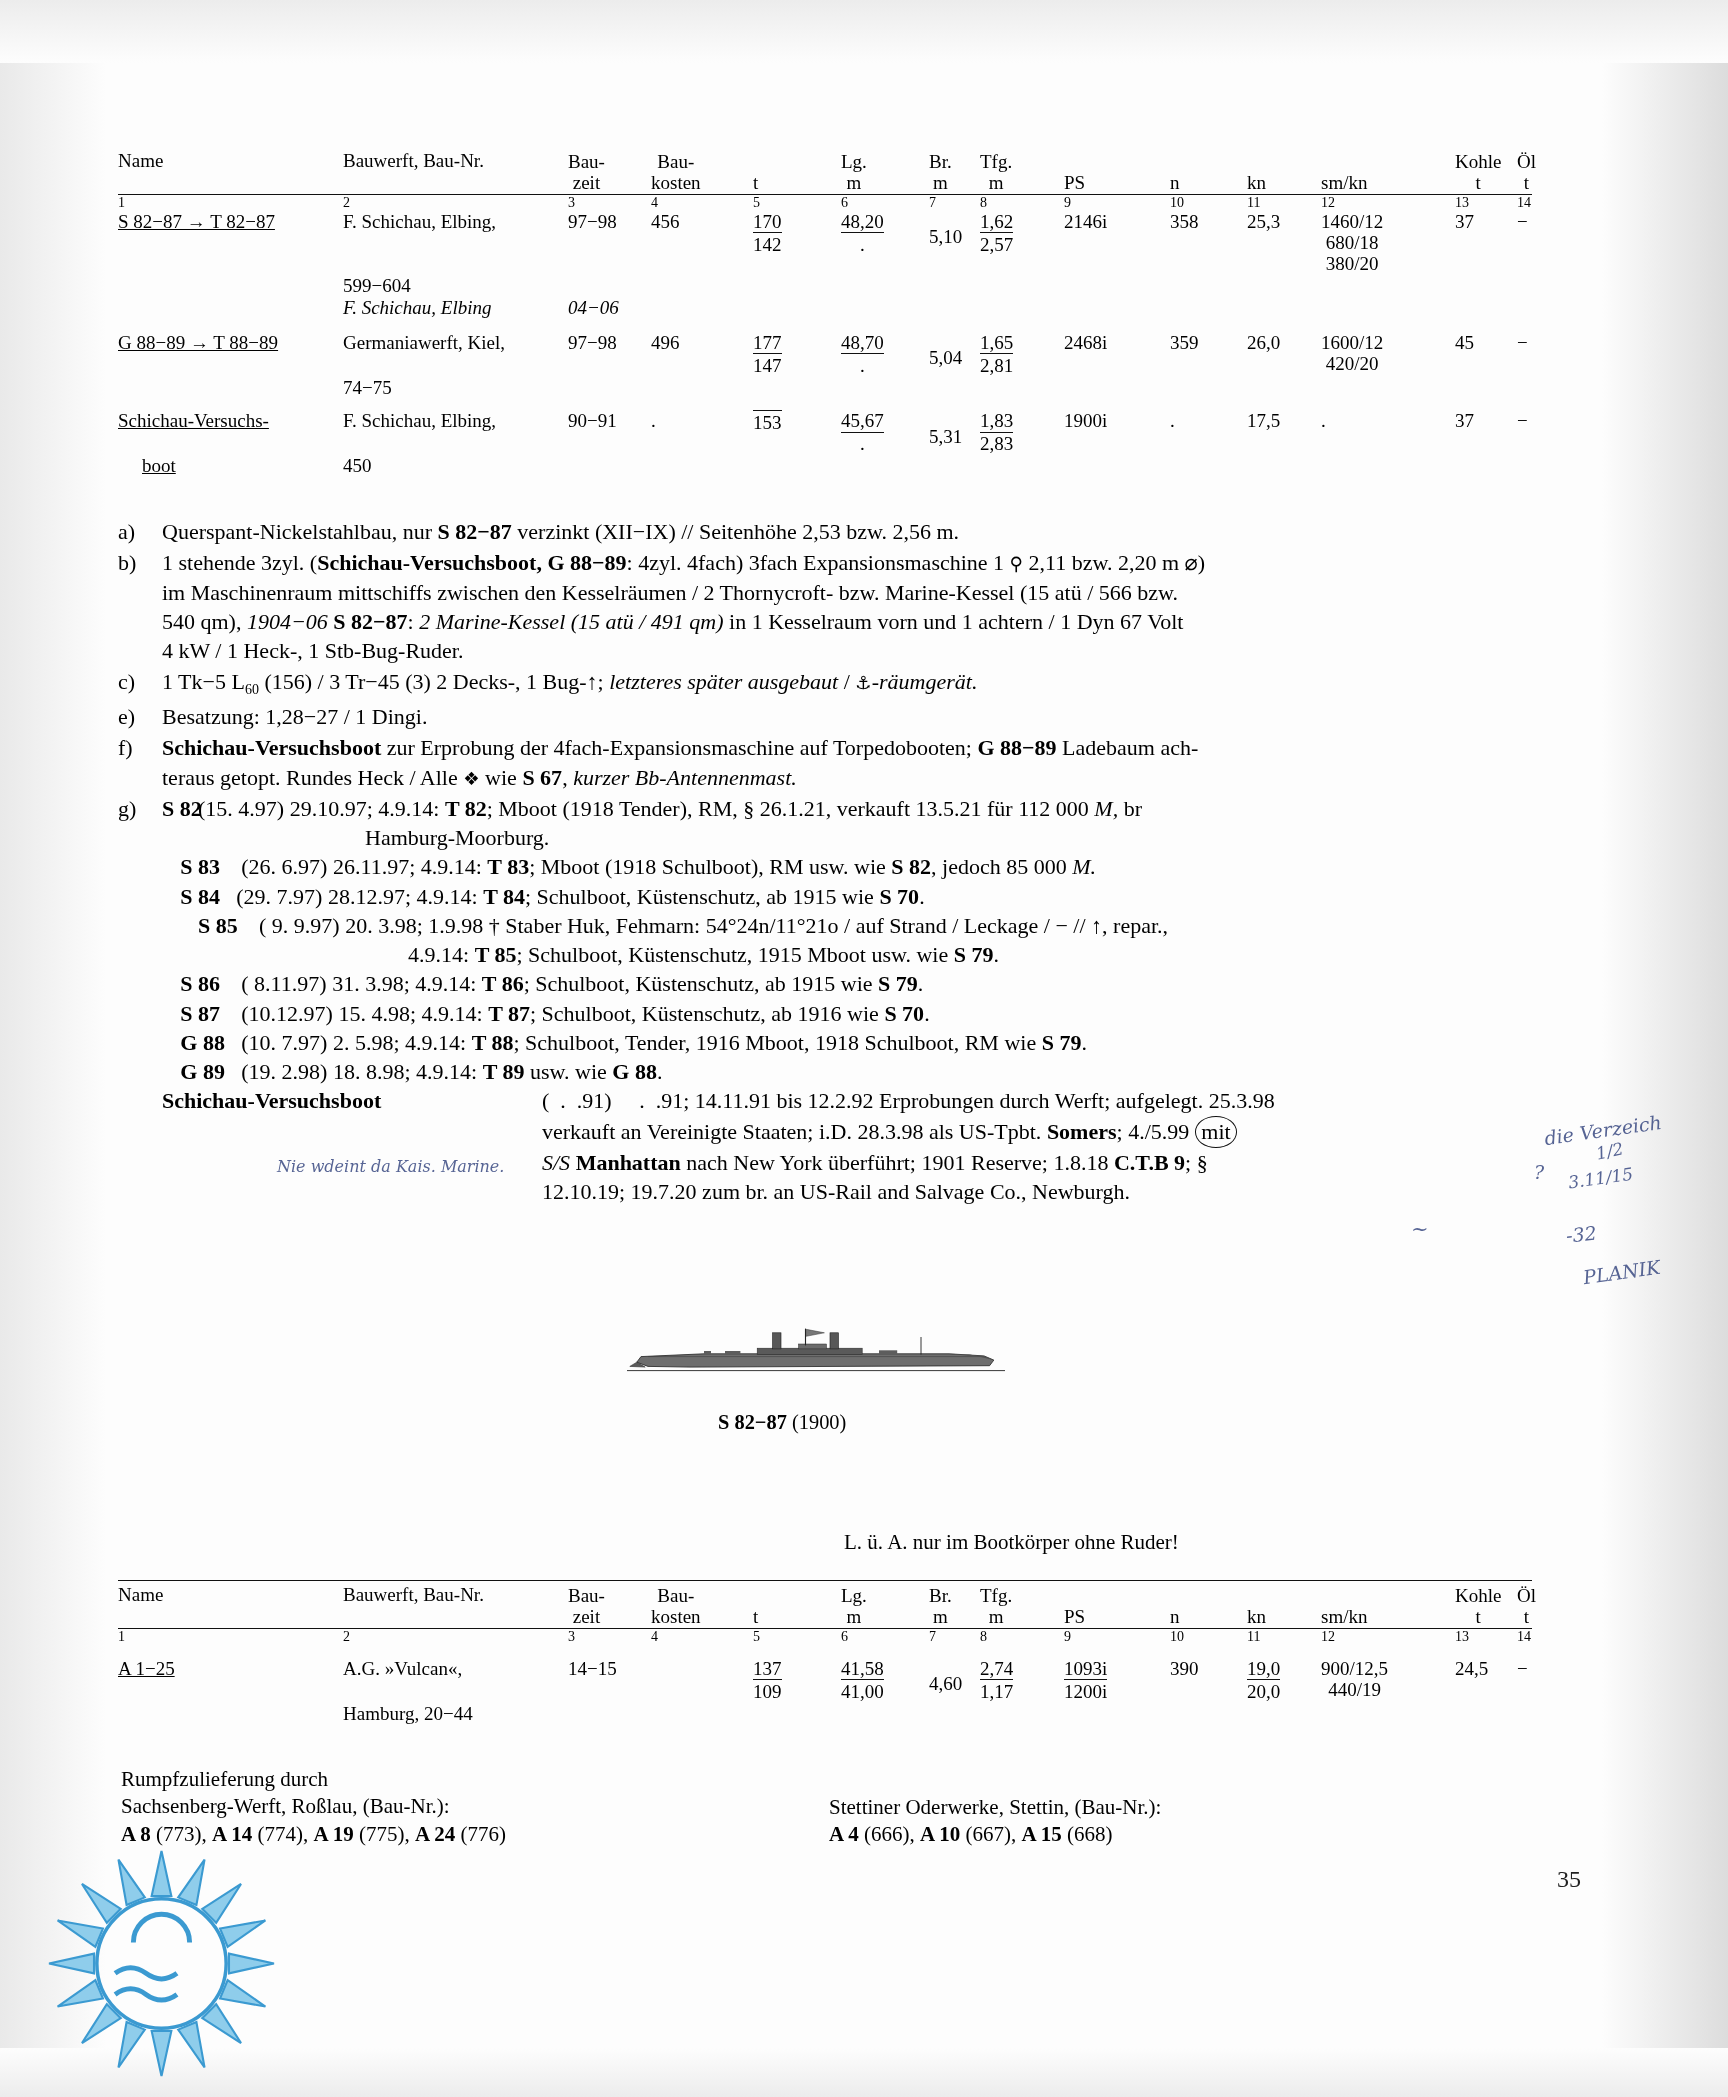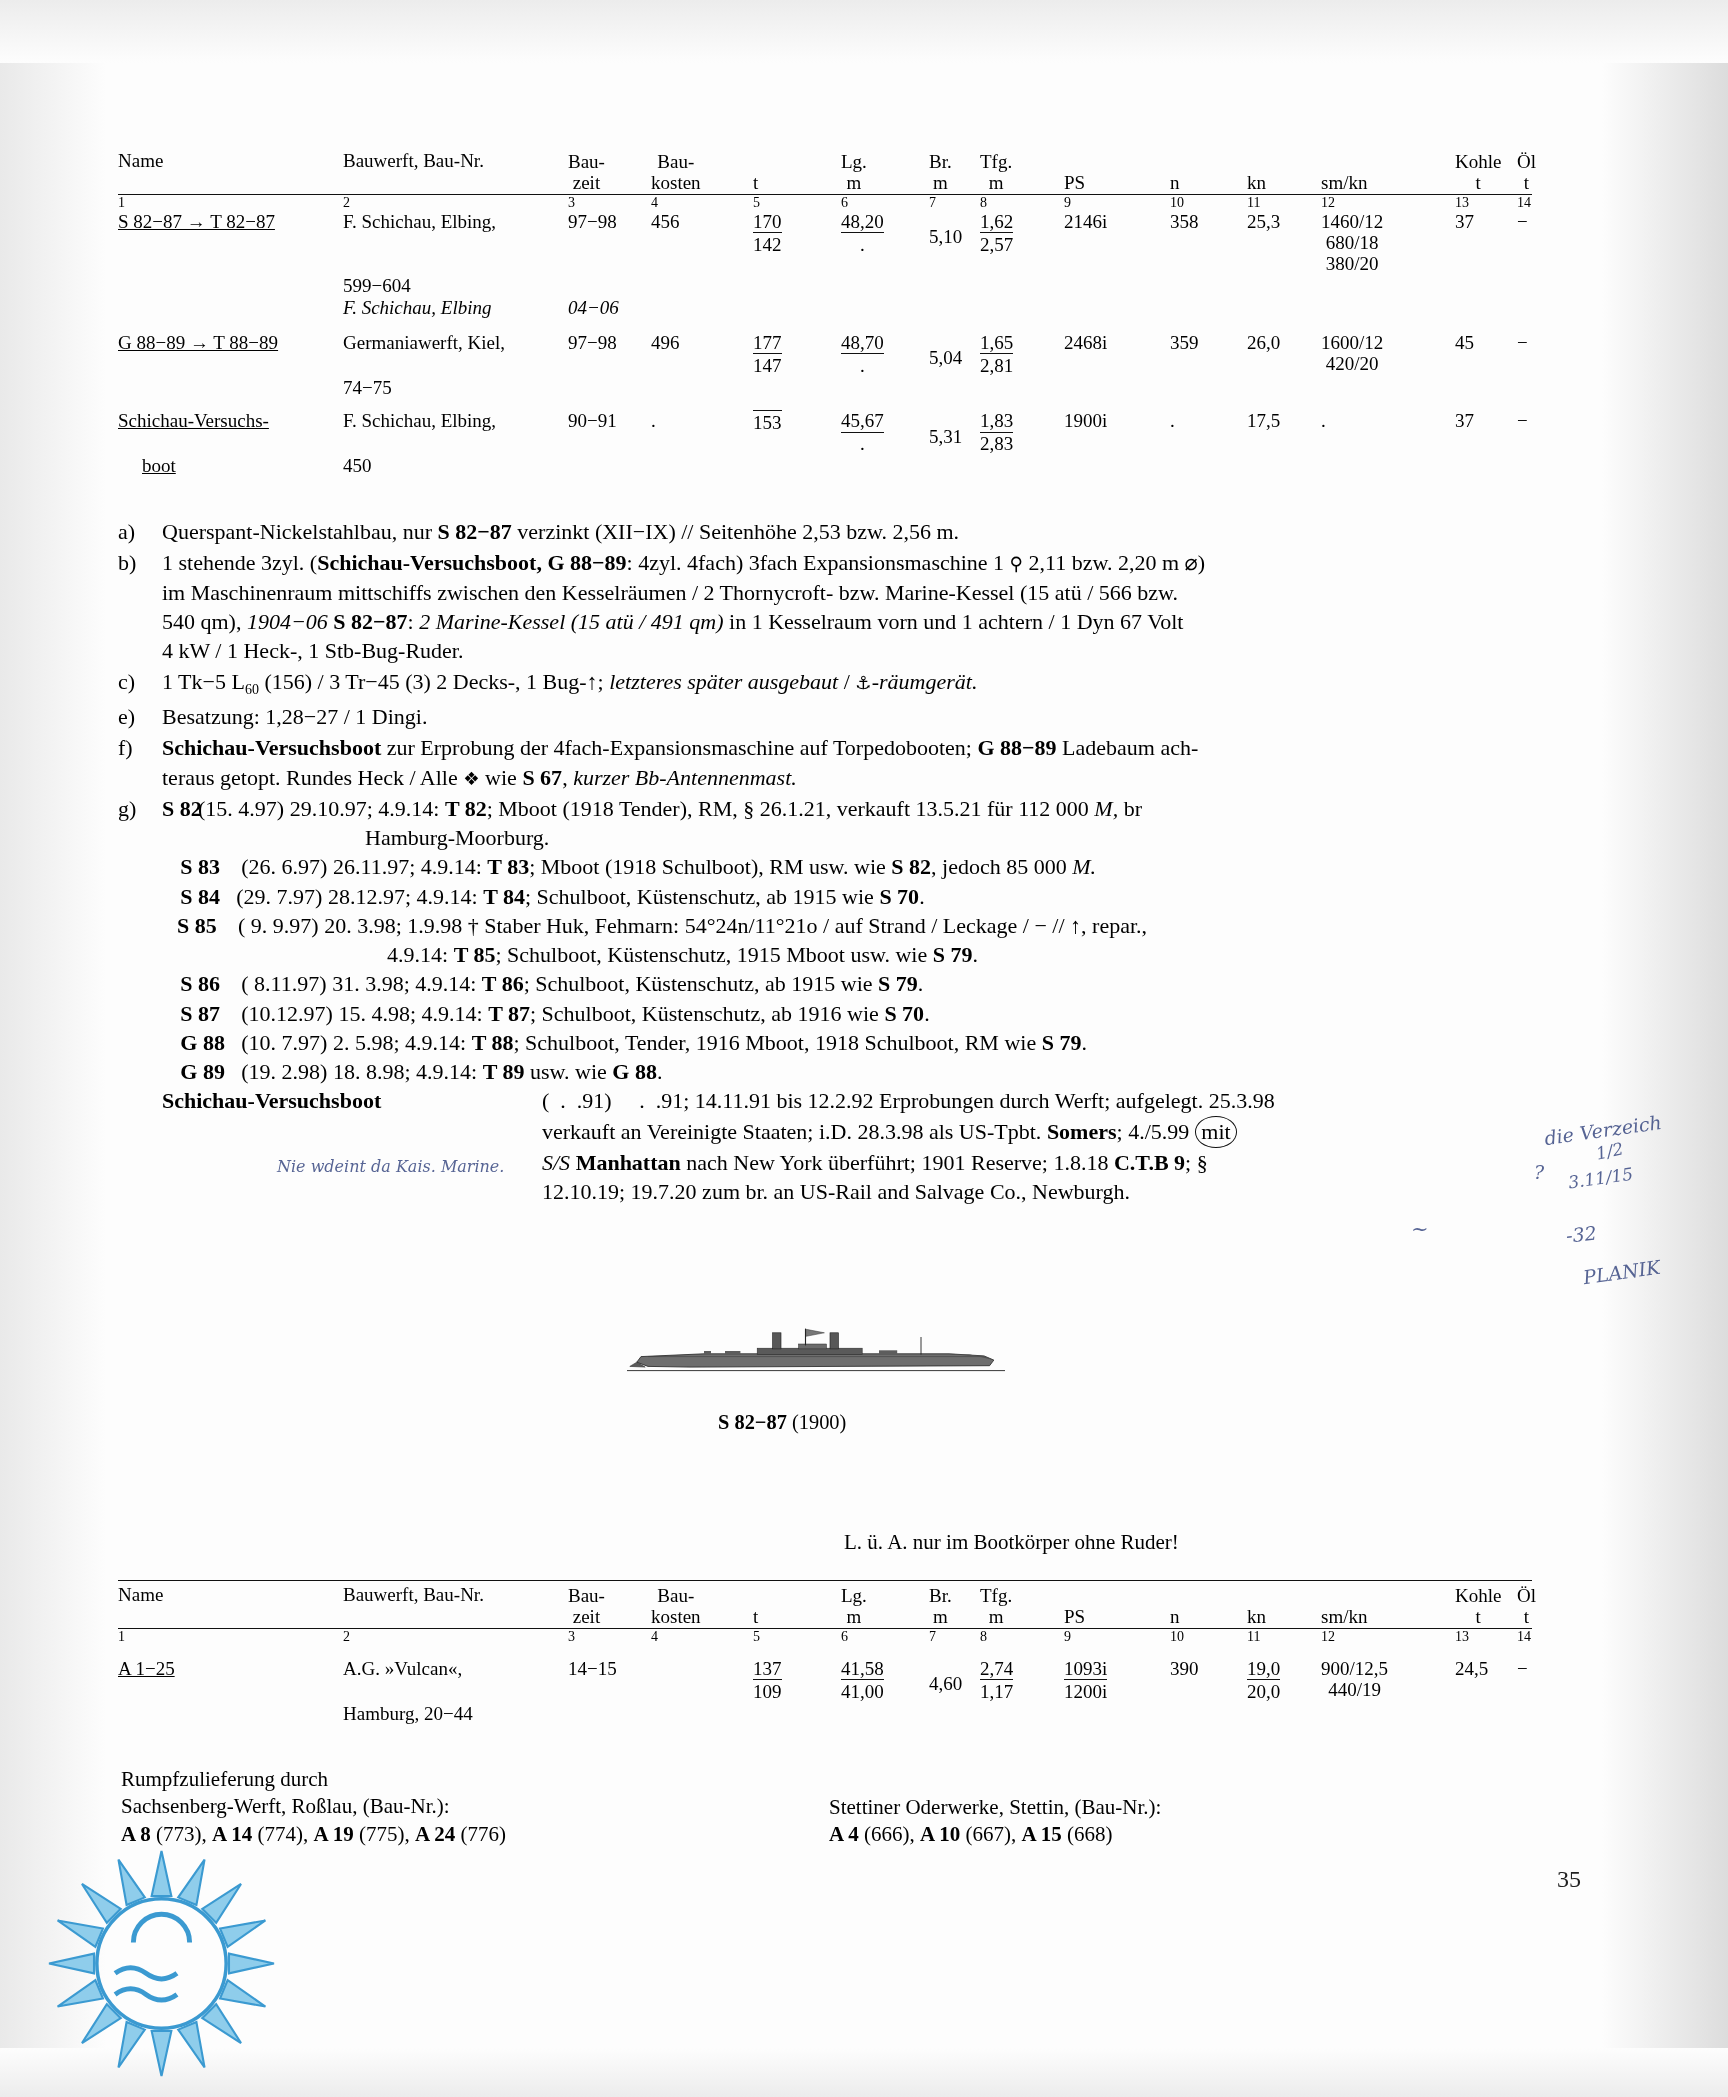--- a/index.html
+++ b/index.html
@@ -336,21 +336,21 @@
           <div class="sub" style="margin-left:18.3px">
             <span class="sl" style="width:auto"><b>S 83</b></span>
             <div style="margin-left:61px">(26. 6.97) 26.11.97; 4.9.14: <b>T 83</b>; Mboot (1918 Schulboot), RM usw. wie <b>S 82</b>, jedoch 85 000 <i>M.</i></div>
           </div>
 
           <div class="sub" style="margin-left:18.3px">
             <span class="sl" style="width:auto"><b>S 84</b></span>
             <div style="margin-left:56px">(29. 7.97) 28.12.97; 4.9.14: <b>T 84</b>; Schulboot, Küstenschutz, ab 1915 wie <b>S 70</b>.</div>
           </div>
 
-          <div class="sub" style="margin-left:15px">
+          <div class="sub" style="margin-left:36px">
             <span class="sl" style="width:auto"><b>S 85</b></span>
             <div style="margin-left:61px">
               <div>( 9. 9.97) 20. 3.98; 1.9.98 † Staber Huk, Fehmarn: 54°24n/11°21o / auf Strand / Leckage / − // ↑, repar.,</div>
               <div style="margin-left:149px">4.9.14: <b>T 85</b>; Schulboot, Küstenschutz, 1915 Mboot usw. wie <b>S 79</b>.</div>
             </div>
           </div>
 
           <div class="sub" style="margin-left:18.3px">
             <span class="sl" style="width:auto"><b>S 86</b></span>
             <div style="margin-left:61px">( 8.11.97) 31. 3.98; 4.9.14: <b>T 86</b>; Schulboot, Küstenschutz, ab 1915 wie <b>S 79</b>.</div>

